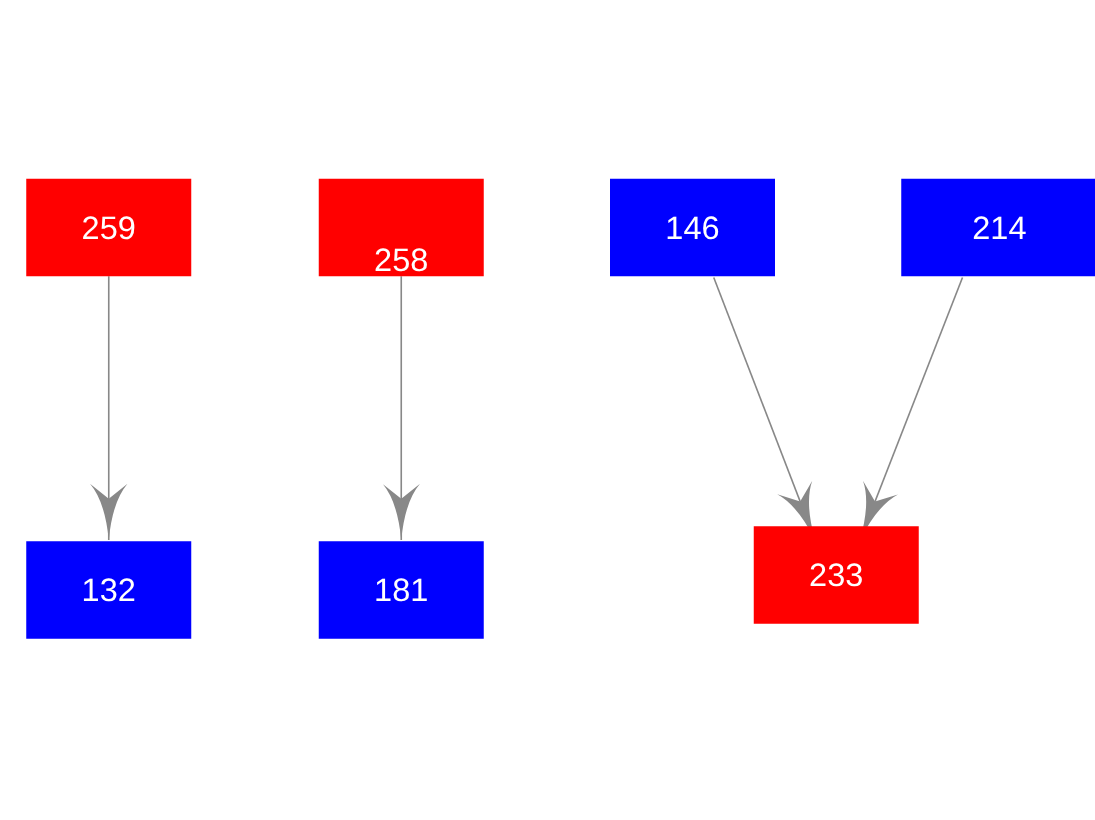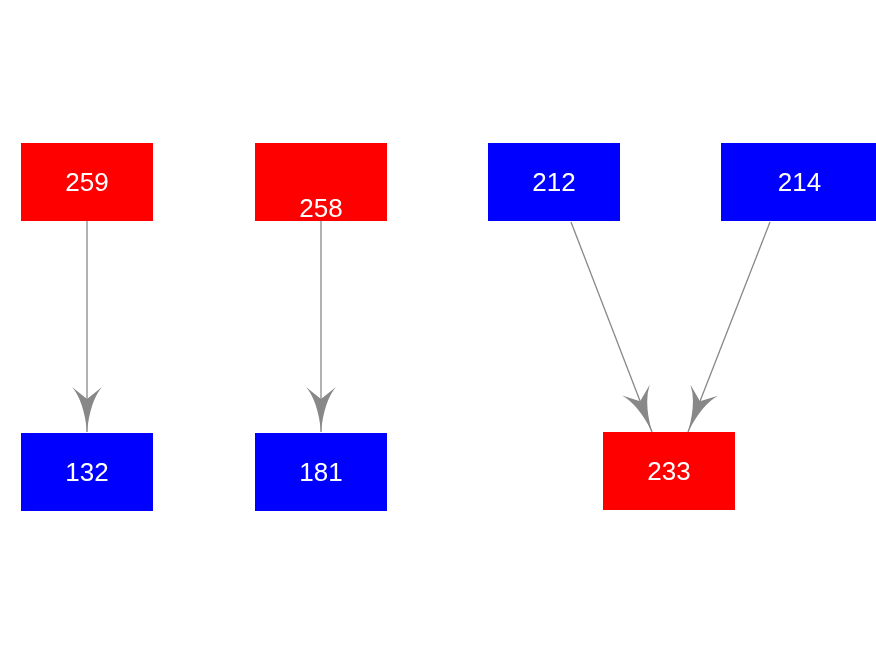--- a/index.html
+++ b/index.html
@@ -55,28 +55,28 @@
       </g>
   </svg>
   <div id="nodes">
       <div class="node" style="left: 21px; top: 143px; width: 132px; height: 78px; background: rgb(255, 0, 0);">
         <span style="color: rgb(255, 255, 255);">259</span>
       </div>
       <div class="node" style="left: 255px; top: 143px; width: 132px; height: 78px; background: rgb(255, 0, 0); align-items: flex-end;">
         <span style="color: rgb(255, 255, 255);">258</span>
       </div>
       <div class="node" style="left: 488px; top: 143px; width: 132px; height: 78px; background: rgb(0, 0, 255);">
-        <span style="color: rgb(255, 255, 255);">212</span>
+        <span style="color: rgb(255, 255, 255);">146</span>
       </div>
       <div class="node" style="left: 721px; top: 143px; width: 157px; height: 78px; background: rgb(0, 0, 255);">
         <span style="color: rgb(255, 255, 255);">214</span>
       </div>
       <div class="node" style="left: 21px; top: 433px; width: 132px; height: 78px; background: rgb(0, 0, 255);">
         <span style="color: rgb(255, 255, 255);">132</span>
       </div>
       <div class="node" style="left: 255px; top: 433px; width: 132px; height: 78px; background: rgb(0, 0, 255);">
         <span style="color: rgb(255, 255, 255);">181</span>
       </div>
-      <div class="node" style="left: 603px; top: 432px; width: 132px; height: 78px; background: rgb(255, 0, 0);">
+      <div class="node" style="left: 603px; top: 421px; width: 132px; height: 78px; background: rgb(255, 0, 0);">
         <span style="color: rgb(255, 255, 255);">233</span>
       </div>
     </div>
 </div>
 
 </body></html>

